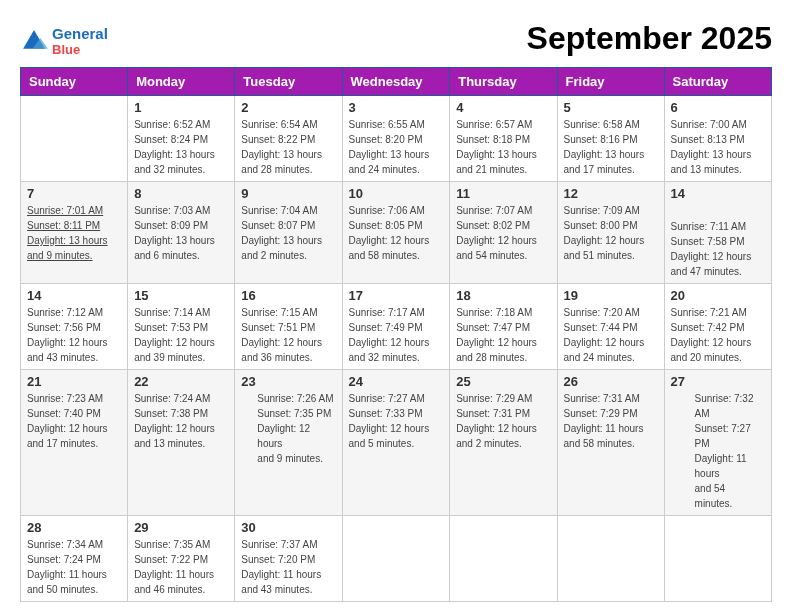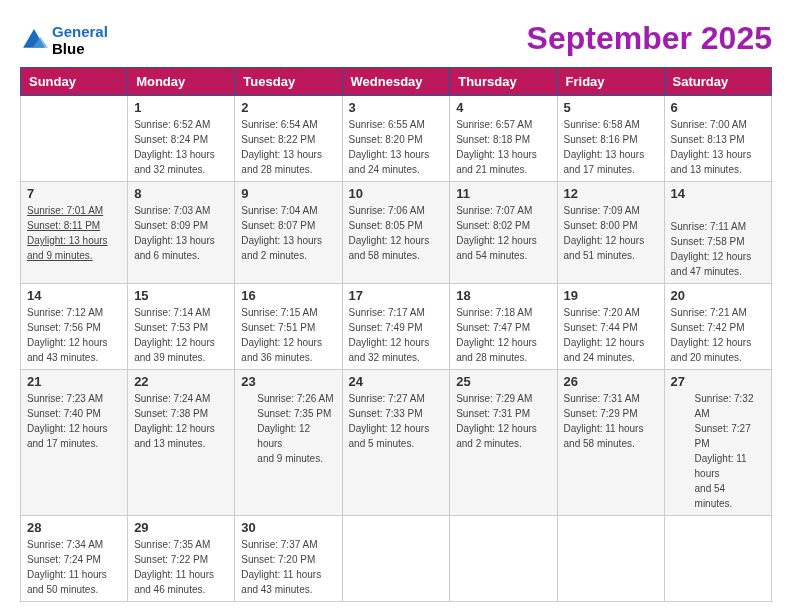--- a/index.html
+++ b/index.html
@@ -24,21 +24,21 @@
     .logo-icon {
       width: 28px;
       height: 28px;
     }
     .title-area {
       text-align: right;
     }
     .month-title {
       font-size: 32px;
       font-weight: bold;
-      color: #a21caf;
+      color: #000000;
     }
     .location-title {
       font-size: 15px;
       color: #555;
     }
     .calendar {
       width: 100%;
       border-collapse: collapse;
       border: 1px solid #ccc;
     }
@@ -74,35 +74,35 @@
     .empty-cell {
       background: #fafafa;
     }
     tr:nth-child(odd) td {
       background-color: #ffffff;
     }
     tr:nth-child(even) td {
       background-color: #f5f5f5;
     }
     .calendar thead tr th {
-      background-color: #be185d;
+      background-color: #a21caf;
     }
   </style>
 </head>
 <body>
 
 <div class="header-area">
   <div class="logo">
     <svg class="logo-icon" viewBox="0 0 36 36">
       <polygon points="18,4 32,28 4,28" fill="#1a6bbf"></polygon>
       <polygon points="26,14 36,28 16,28" fill="#4a9fd4" opacity="0.7"></polygon>
     </svg>
     <div>
       <div style="font-size:15px;font-weight:bold;color:#1a6bbf;">General</div>
-      <div style="font-size:15px;font-weight:bold;color:#000000;">Blue</div>
+      <div style="font-size:13px;font-weight:bold;color:#ef4444;">Blue</div>
     </div>
   </div>
   <div class="title-area">
     <div class="month-title">September 2025</div>
   </div>
 </div>
 
 <table class="calendar">
   <thead>
     <tr>

